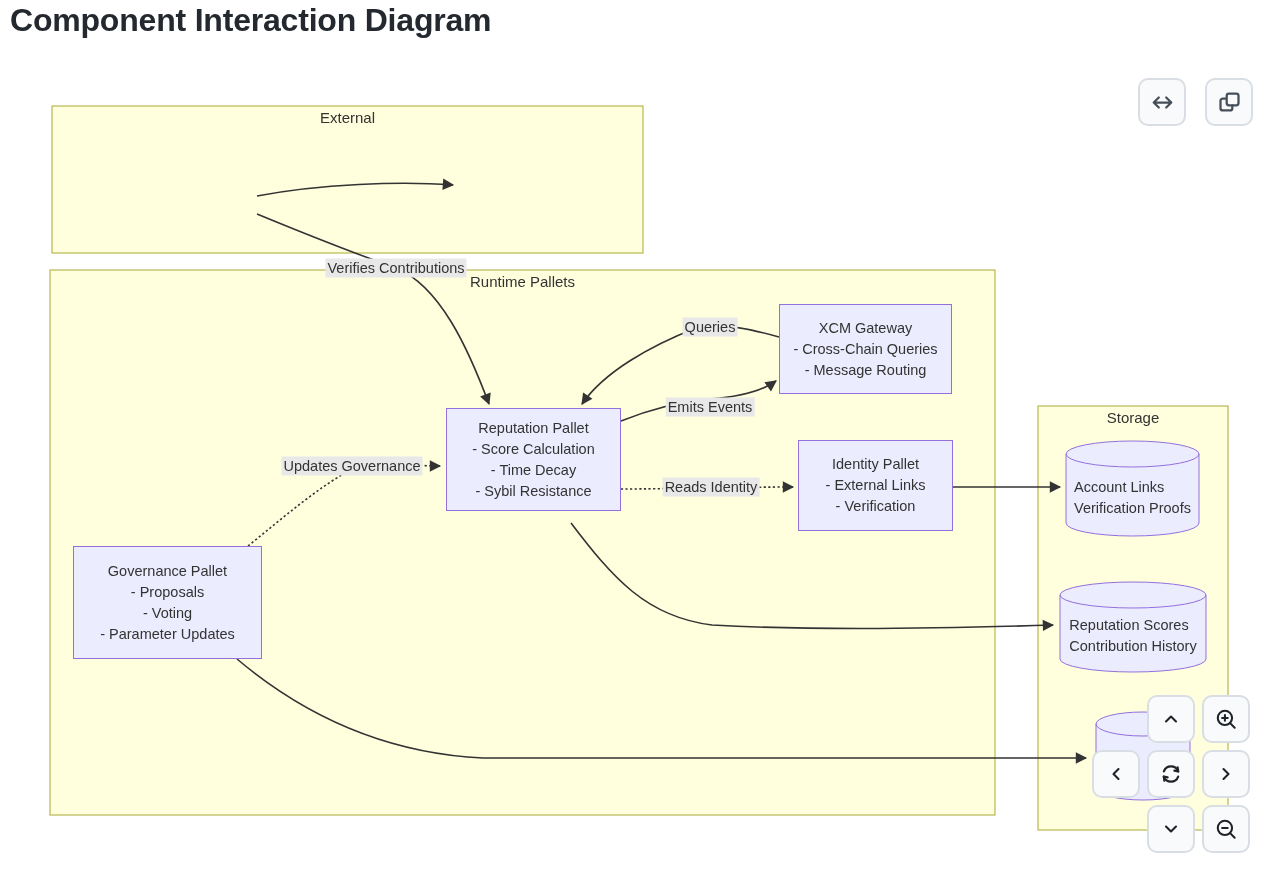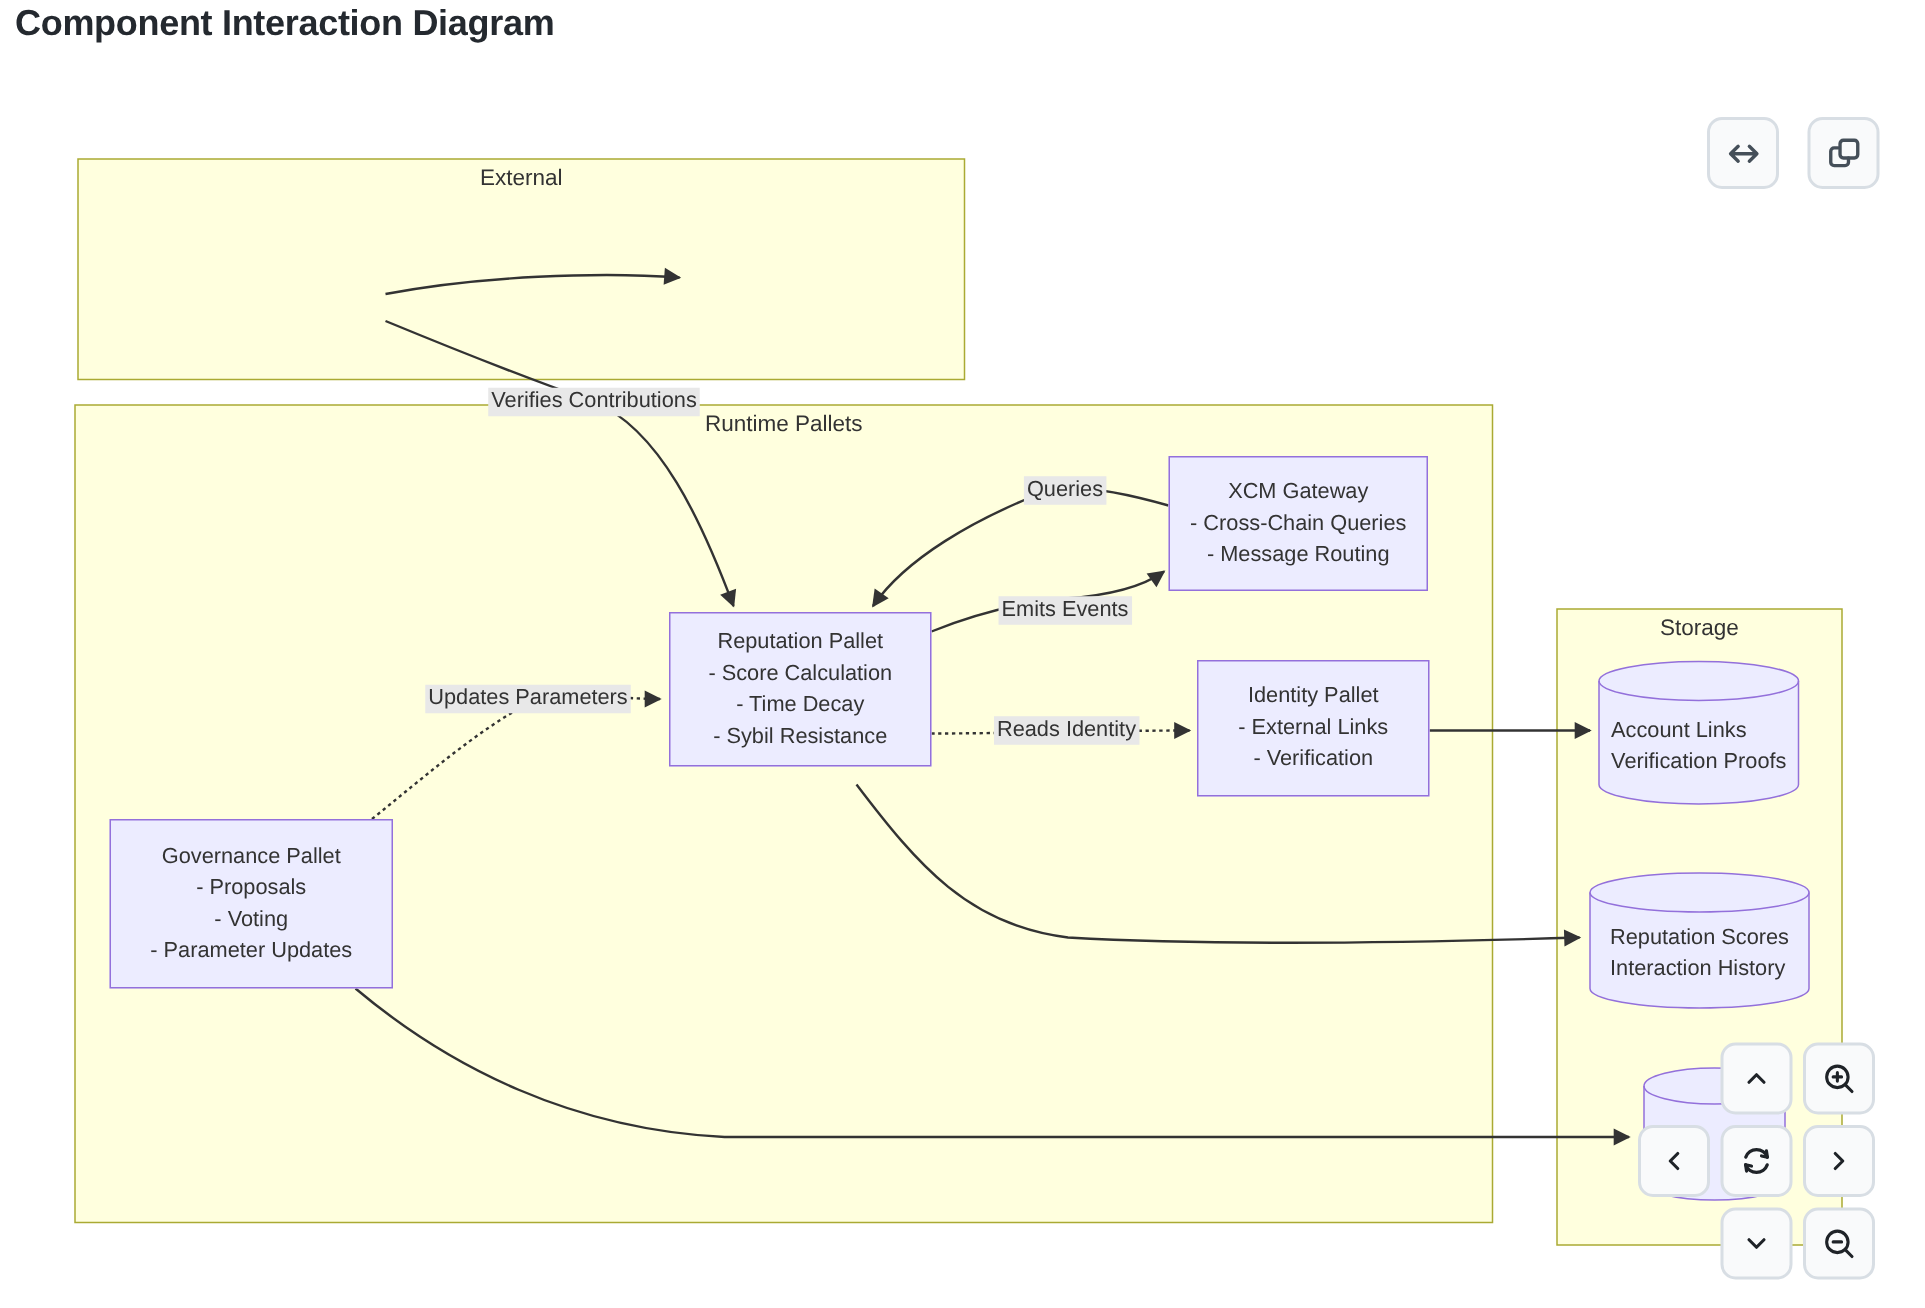--- a/index.html
+++ b/index.html
@@ -2,21 +2,21 @@
 <html><head>
 <meta charset="utf-8">
 <style>
   html,body{margin:0;padding:0;}
   body{
     width:1283px;height:872px;position:relative;overflow:hidden;
     background:#ffffff;font-family:"Liberation Sans",sans-serif;
   }
   .page-title{
     position:absolute;left:10px;top:2px;margin:0;
-    font-size:24px;font-weight:700;color:#24292f;letter-spacing:-0.2px;
+    font-size:32px;font-weight:700;color:#24292f;letter-spacing:-0.2px;
   }
   #canvas{position:absolute;left:0;top:0;width:1283px;height:872px;}
   #diagram-svg{position:absolute;left:0;top:0;z-index:1;}
   .node{
     position:absolute;z-index:2;box-sizing:border-box;
     background:var(--node-fill,#ECECFF);border:1px solid var(--node-border,#9370DB);
     display:flex;flex-direction:column;align-items:center;justify-content:center;
     color:var(--text,#333333);font-size:14.5px;line-height:21px;text-align:center;
     white-space:nowrap;
   }
@@ -68,21 +68,21 @@
       <path d="M1066,454 A66.5,13 0 0 1 1199,454 V523 A66.5,13 0 0 1 1066,523 Z" fill="#ECECFF" stroke="#9370DB" stroke-width="1"></path>
       <path d="M1066,454 A66.5,13 0 0 0 1199,454" fill="none" stroke="#9370DB" stroke-width="1"></path>
       <path d="M1060,595 A73,13 0 0 1 1206,595 V659 A73,13 0 0 1 1060,659 Z" fill="#ECECFF" stroke="#9370DB" stroke-width="1"></path>
       <path d="M1060,595 A73,13 0 0 0 1206,595" fill="none" stroke="#9370DB" stroke-width="1"></path>
       <path d="M1096,724 A47,12 0 0 1 1190,724 V788 A47,12 0 0 1 1096,788 Z" fill="#ECECFF" stroke="#9370DB" stroke-width="1"></path>
       <path d="M1096,724 A47,12 0 0 0 1190,724" fill="none" stroke="#9370DB" stroke-width="1"></path>
     </svg>
     <div class="edge-label" style="left: 396px; top: 268px;">Verifies Contributions</div>
     <div class="edge-label" style="left: 710px; top: 327px;">Queries</div>
     <div class="edge-label" style="left: 710px; top: 407px;">Emits Events</div>
-    <div class="edge-label" style="left: 352px; top: 466px;">Updates Parameters</div>
+    <div class="edge-label" style="left: 352px; top: 466px;">Updates Governance</div>
     <div class="edge-label" style="left: 711px; top: 487px;">Reads Identity</div>
     <div class="node" style="left: 779px; top: 304px; width: 173px; height: 90px;">
       <div>XCM Gateway</div>
       <div>- Cross-Chain Queries</div>
       <div>- Message Routing</div>
     </div>
     <div class="node" style="left: 446px; top: 408px; width: 175px; height: 103px;">
       <div>Reputation Pallet</div>
       <div>- Score Calculation</div>
       <div>- Time Decay</div>
@@ -98,21 +98,21 @@
       <div>Identity Pallet</div>
       <div>- External Links</div>
       <div>- Verification</div>
     </div>
     <div class="cyl-text" style="left: 1132.5px; top: 497.5px;">
       <div>Account Links</div>
       <div>Verification Proofs</div>
     </div>
     <div class="cyl-text" style="left: 1133px; top: 636px;">
       <div>Reputation Scores</div>
-      <div>Interaction History</div>
+      <div>Contribution History</div>
     </div>
   </div>
 
 <button class="btn" style="left:1138px;top:78px;" aria-label="Fit width">
   <svg class="ic-top" width="27" height="27" viewBox="0 0 24 24" fill="none" stroke-width="2" stroke-linecap="round" stroke-linejoin="round">
     <path d="M5,12 H19 M8.7,7.6 L4.2,12 L8.7,16.4 M15.3,7.6 L19.8,12 L15.3,16.4"></path>
   </svg>
 </button>
 <button class="btn" style="left:1205px;top:78px;" aria-label="Copy diagram">
   <svg class="ic-top" width="27" height="27" viewBox="0 0 24 24" fill="none" stroke-width="2" stroke-linecap="round" stroke-linejoin="round">

